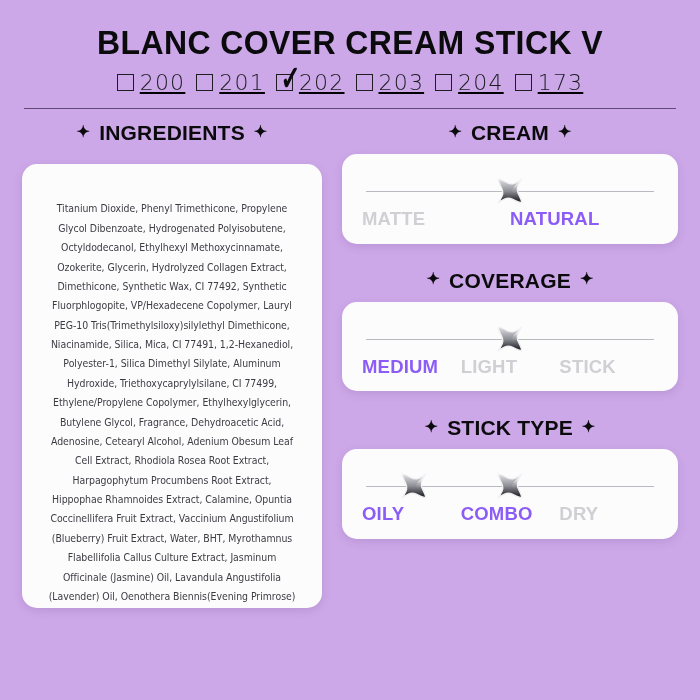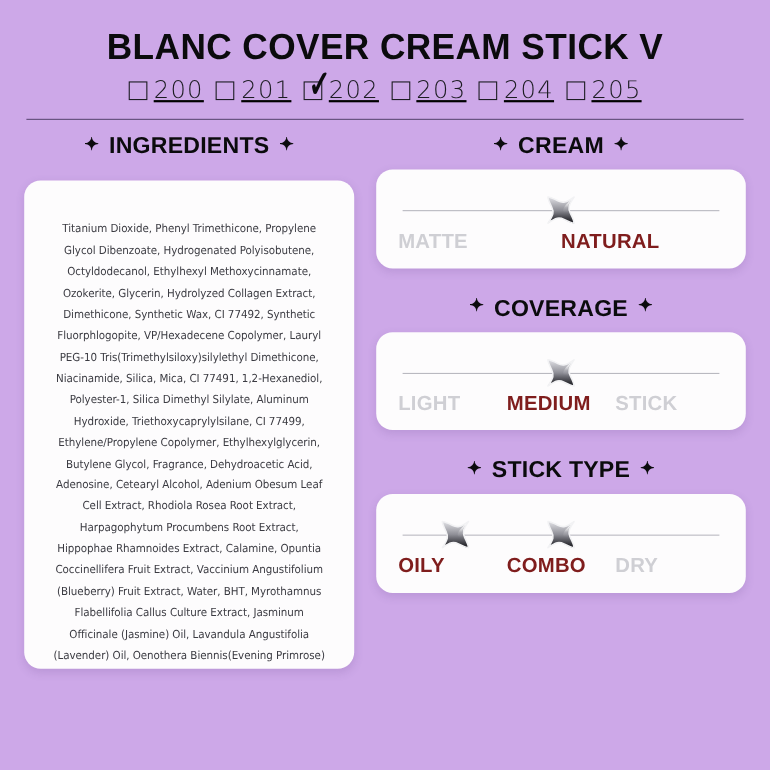--- a/index.html
+++ b/index.html
@@ -196,21 +196,21 @@
   }
   .scale-labels .lbl {
     flex: 1 1 0;
     text-align: left;
     font-weight: bold;
     font-size: 18.5px;
     letter-spacing: 0.2px;
     line-height: 1.1;
     white-space: nowrap;
   }
-  .lbl.on  { color: #7f1d1d; }
+  .lbl.on  { color: #8b5cf6; }
   .lbl.off { color: #cfcfd4; }
 </style>
 </head>
 <body>
 
 <div class="page">
 
   <div class="header">
     <div class="product-title">BLANC COVER CREAM STICK V</div>
     <div class="shade-row">
@@ -231,21 +231,21 @@
         <div class="shade-opt">
           <span class="shade-box"></span>
           <span class="shade-num">203</span>
         </div>
         <div class="shade-opt">
           <span class="shade-box"></span>
           <span class="shade-num">204</span>
         </div>
         <div class="shade-opt">
           <span class="shade-box"></span>
-          <span class="shade-num">205</span>
+          <span class="shade-num">173</span>
         </div>
       </div>
     <div class="divider"></div>
   </div>
 
   <div class="content">
 
     <div class="col-left">
       <div class="section-heading">
         <span class="spark">✦</span>
@@ -346,22 +346,22 @@
       <path d="M50 16
                C53 33 57 38 66 42
                C74 45 79 47 83 50
                C76 51 66 52 58 49
                C50 46 48 36 50 16 Z" fill="url(#cg1b)"></path>
     </g>
   </svg>
               </div>
             </div>
             <div class="scale-labels">
+              <div class="lbl on">MEDIUM</div>
               <div class="lbl off">LIGHT</div>
-              <div class="lbl on">MEDIUM</div>
               <div class="lbl off">STICK</div>
             </div>
           </div>
         </div>
         <div class="scale-block">
           <div class="section-heading">
             <span class="spark">✦</span>
             <span>STICK TYPE</span>
             <span class="spark">✦</span>
           </div>

